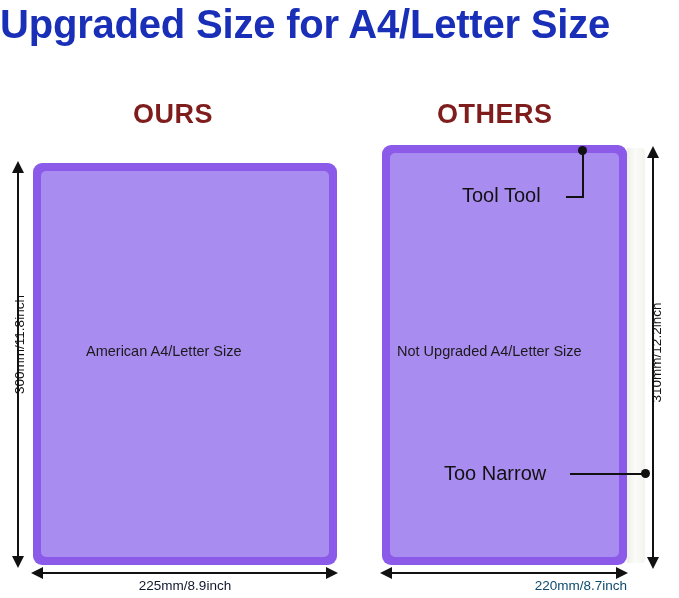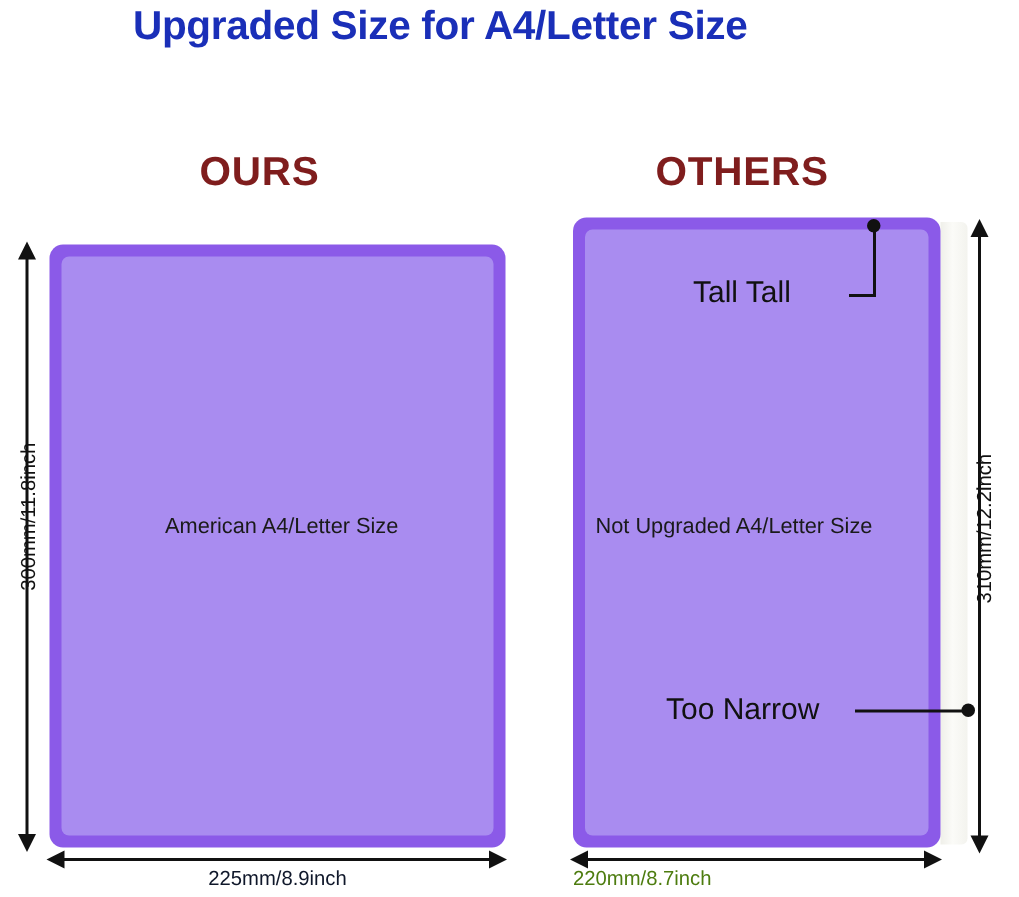--- a/index.html
+++ b/index.html
@@ -15,22 +15,21 @@
     font-family: "Liberation Sans", sans-serif;
     -webkit-font-smoothing: antialiased;
   }
 
   
   #page-title {
     position: absolute;
     left: 0;
     top: 2px;
     width: 587px;
-    text-align: center;
-    font-size: 27px;
+    font-size: 40px;
     font-weight: bold;
     color: #1a2fb8;
     letter-spacing: -0.2px;
     white-space: nowrap;
   }
 
   
   .col-heading {
     position: absolute;
     font-size: 27px;
@@ -82,21 +81,21 @@
     border-radius: 0 4px 4px 0;
   }
 
   
   .folder-label {
     position: absolute;
     font-size: 14.5px;
     color: #1a1a1a;
     white-space: nowrap;
   }
-  #label-ours   { left: 86px;  top: 343px; margin-left: 24px; }
+  #label-ours   { left: 86px;  top: 343px; }
   #label-others { left: 397px; top: 343px; }
 
   
   .callout-text {
     position: absolute;
     font-size: 20px;
     color: #111111;
     white-space: nowrap;
   }
   #callout-too-tall-text   { left: 462px; top: 184px; }
@@ -207,23 +206,23 @@
 
   
   #dim-bottom-right-line  { left: 389px; top: 572px; width: 231px; }
   #dim-bottom-right-lhead { left: 380px; top: 567px; }
   #dim-bottom-right-rhead { left: 616px; top: 567px; }
   #dim-bottom-right-text {
     position: absolute;
     left: 382px;
     top: 578px;
     width: 245px;
-    text-align: left;
-    font-size: 13.5px;
-    color: #4d7c0f;
+    text-align: right;
+    font-size: 13.5px;
+    color: #0c4a6e;
     white-space: nowrap;
   }
 </style>
 </head>
 <body>
 
 <div id="page-title">Upgraded Size for A4/Letter Size</div>
 
 <div class="col-heading" id="heading-ours">OURS</div>
 <div class="col-heading" id="heading-others">OTHERS</div>
@@ -235,21 +234,21 @@
 
 <div id="folder-others-flap"></div>
 <div class="folder" id="folder-others">
   <div class="folder-inner"></div>
 </div>
 <div class="folder-label" id="label-others">Not Upgraded A4/Letter Size</div>
 
 <div class="leader-dot" id="too-tall-dot"></div>
 <div class="leader" id="too-tall-vline"></div>
 <div class="leader" id="too-tall-hline"></div>
-<div class="callout-text" id="callout-too-tall-text">Tall Tall</div>
+<div class="callout-text" id="callout-too-tall-text">Tool Tool</div>
 
 <div class="leader" id="too-narrow-hline"></div>
 <div class="leader-dot" id="too-narrow-dot"></div>
 <div class="callout-text" id="callout-too-narrow-text">Too Narrow</div>
 
 <div class="dim-line-v" id="dim-left-line"></div>
 <div class="arrowhead arrow-up" id="dim-left-up"></div>
 <div class="arrowhead arrow-down" id="dim-left-down"></div>
 <div id="dim-left-text">300mm/11.8inch</div>
 

